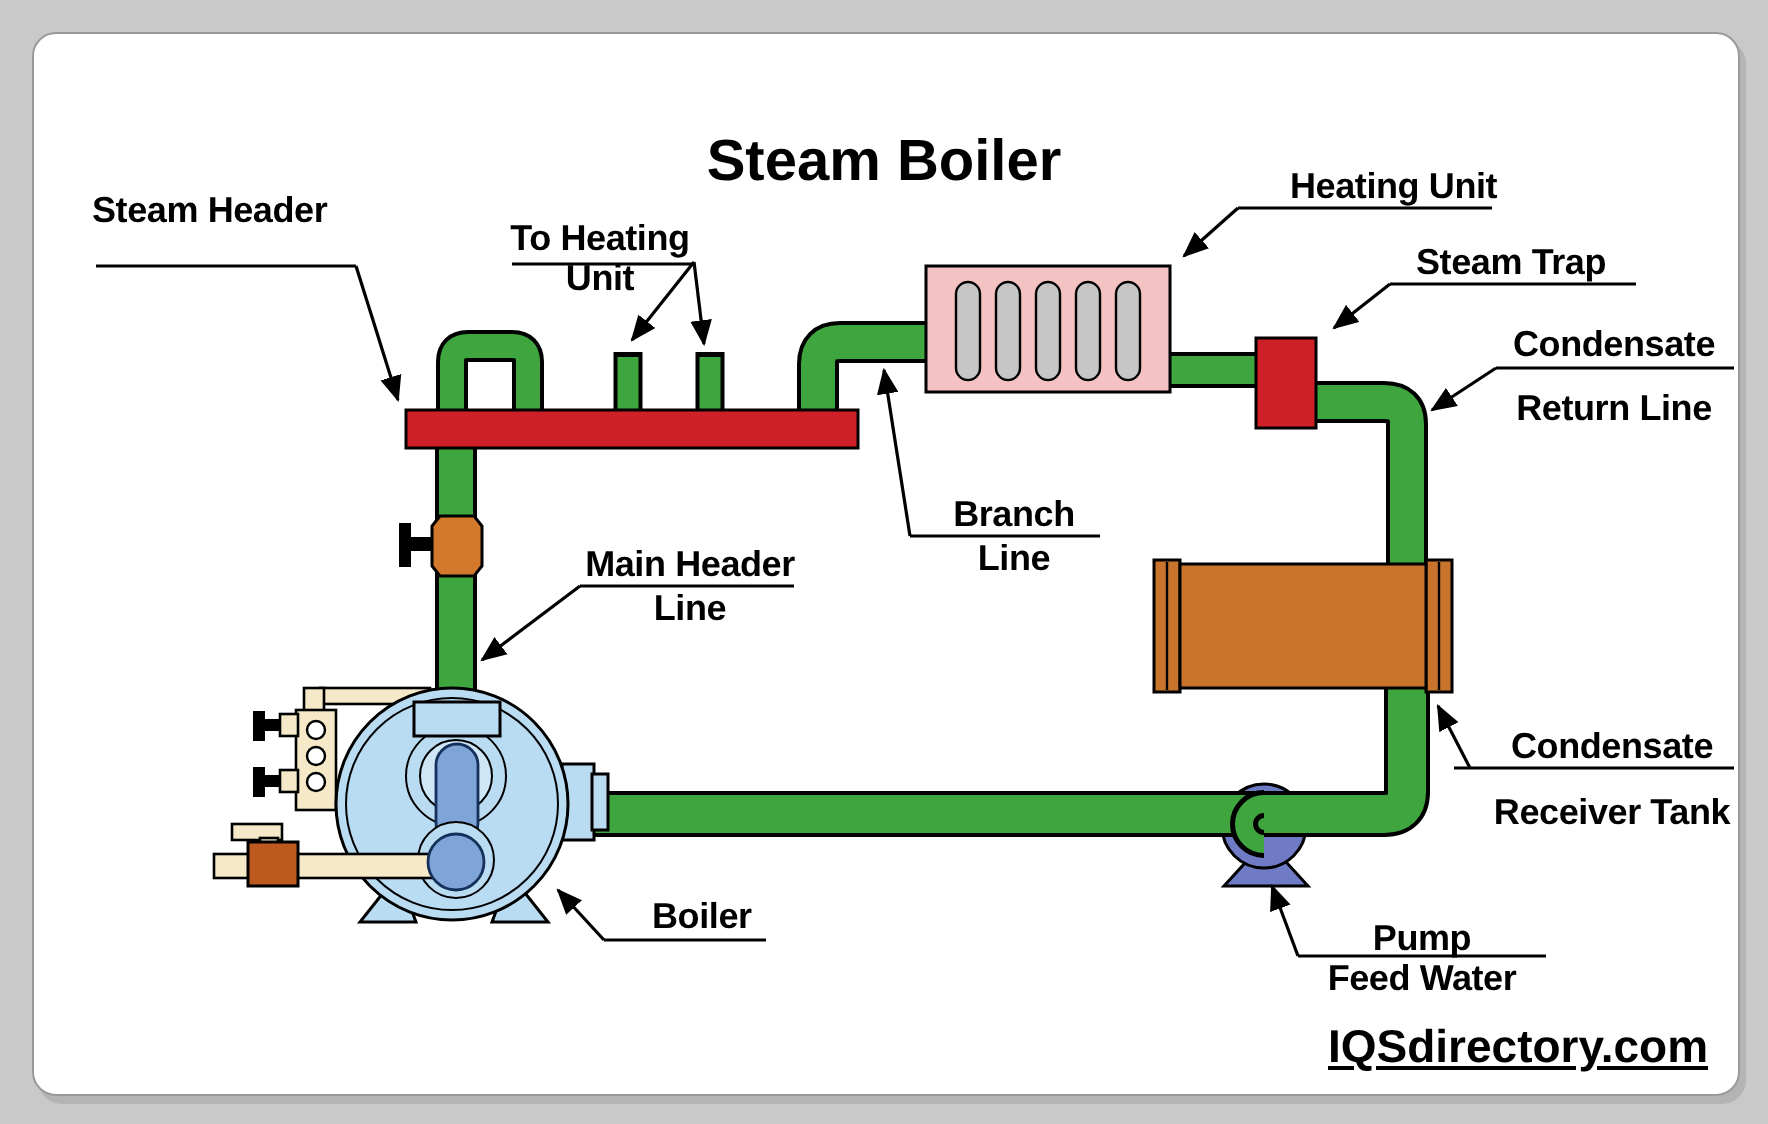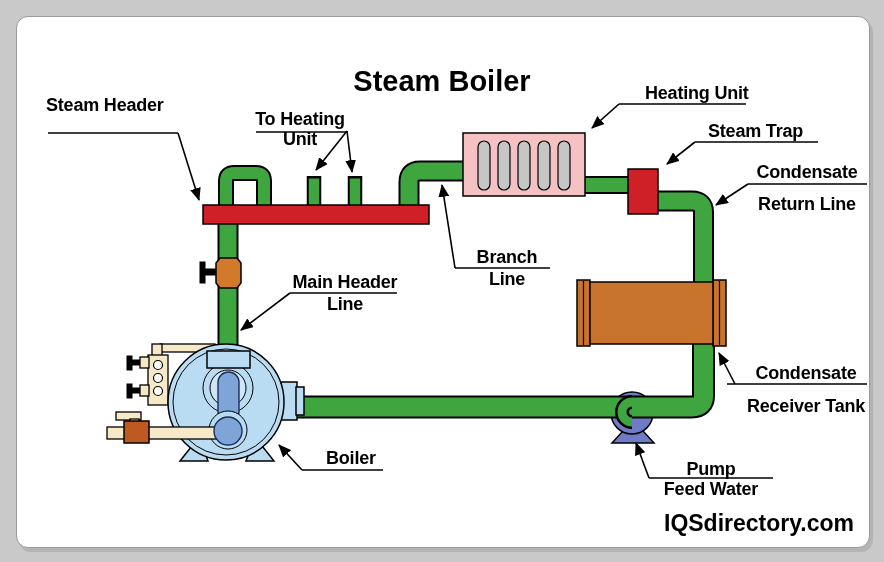--- a/index.html
+++ b/index.html
@@ -6,21 +6,21 @@
   .stage{position:relative;width:884px;height:562px;background:#C9C9C9;overflow:hidden;
          font-family:"Liberation Sans", sans-serif;}
   .panel{position:absolute;left:16px;top:16px;width:852px;height:530px;background:#FFFFFF;
          border:1px solid #9a9a9a;border-radius:12px;box-shadow:3px 4px 0 #b4b4b4;}
   svg.diagram{position:absolute;left:0;top:0;width:884px;height:562px;}
   .lbl{position:absolute;color:#000;font-weight:bold;font-size:18px;line-height:20px;
        letter-spacing:-0.2px;white-space:nowrap;}
   .lbl.center{text-align:center;white-space:normal;}
   .title{position:absolute;left:0;top:18px;width:884px;text-align:center;color:#000;
          font-weight:bold;font-size:29px;margin-top:47px;}
-  .watermark{position:absolute;left:664px;top:510px;color:#000;font-weight:bold;font-size:23px;}
+  .watermark{position:absolute;left:664px;top:510px;color:#000;font-weight:bold;font-size:23px;text-decoration:underline;}
   
   .po{fill:none;stroke:#000;stroke-linecap:butt;stroke-linejoin:round;}
   .pf{fill:none;stroke:#3FA53F;stroke-linecap:butt;stroke-linejoin:round;}
   .tan{fill:#F5E9C8;stroke:#000;stroke-width:1.3;}
   .lb{fill:#BADCF2;stroke:#000;stroke-width:1.5;}
   .ib{fill:#7FA5D8;stroke:#16305c;stroke-width:1.4;}
   .red{fill:#D02027;stroke:#000;stroke-width:1.5;}
   .pink{fill:#F4C2C2;stroke:#000;stroke-width:1.5;}
   .slot{fill:#C6C6C6;stroke:#000;stroke-width:1.2;}
   .tank{fill:#C8742C;stroke:#000;stroke-width:1.5;}

